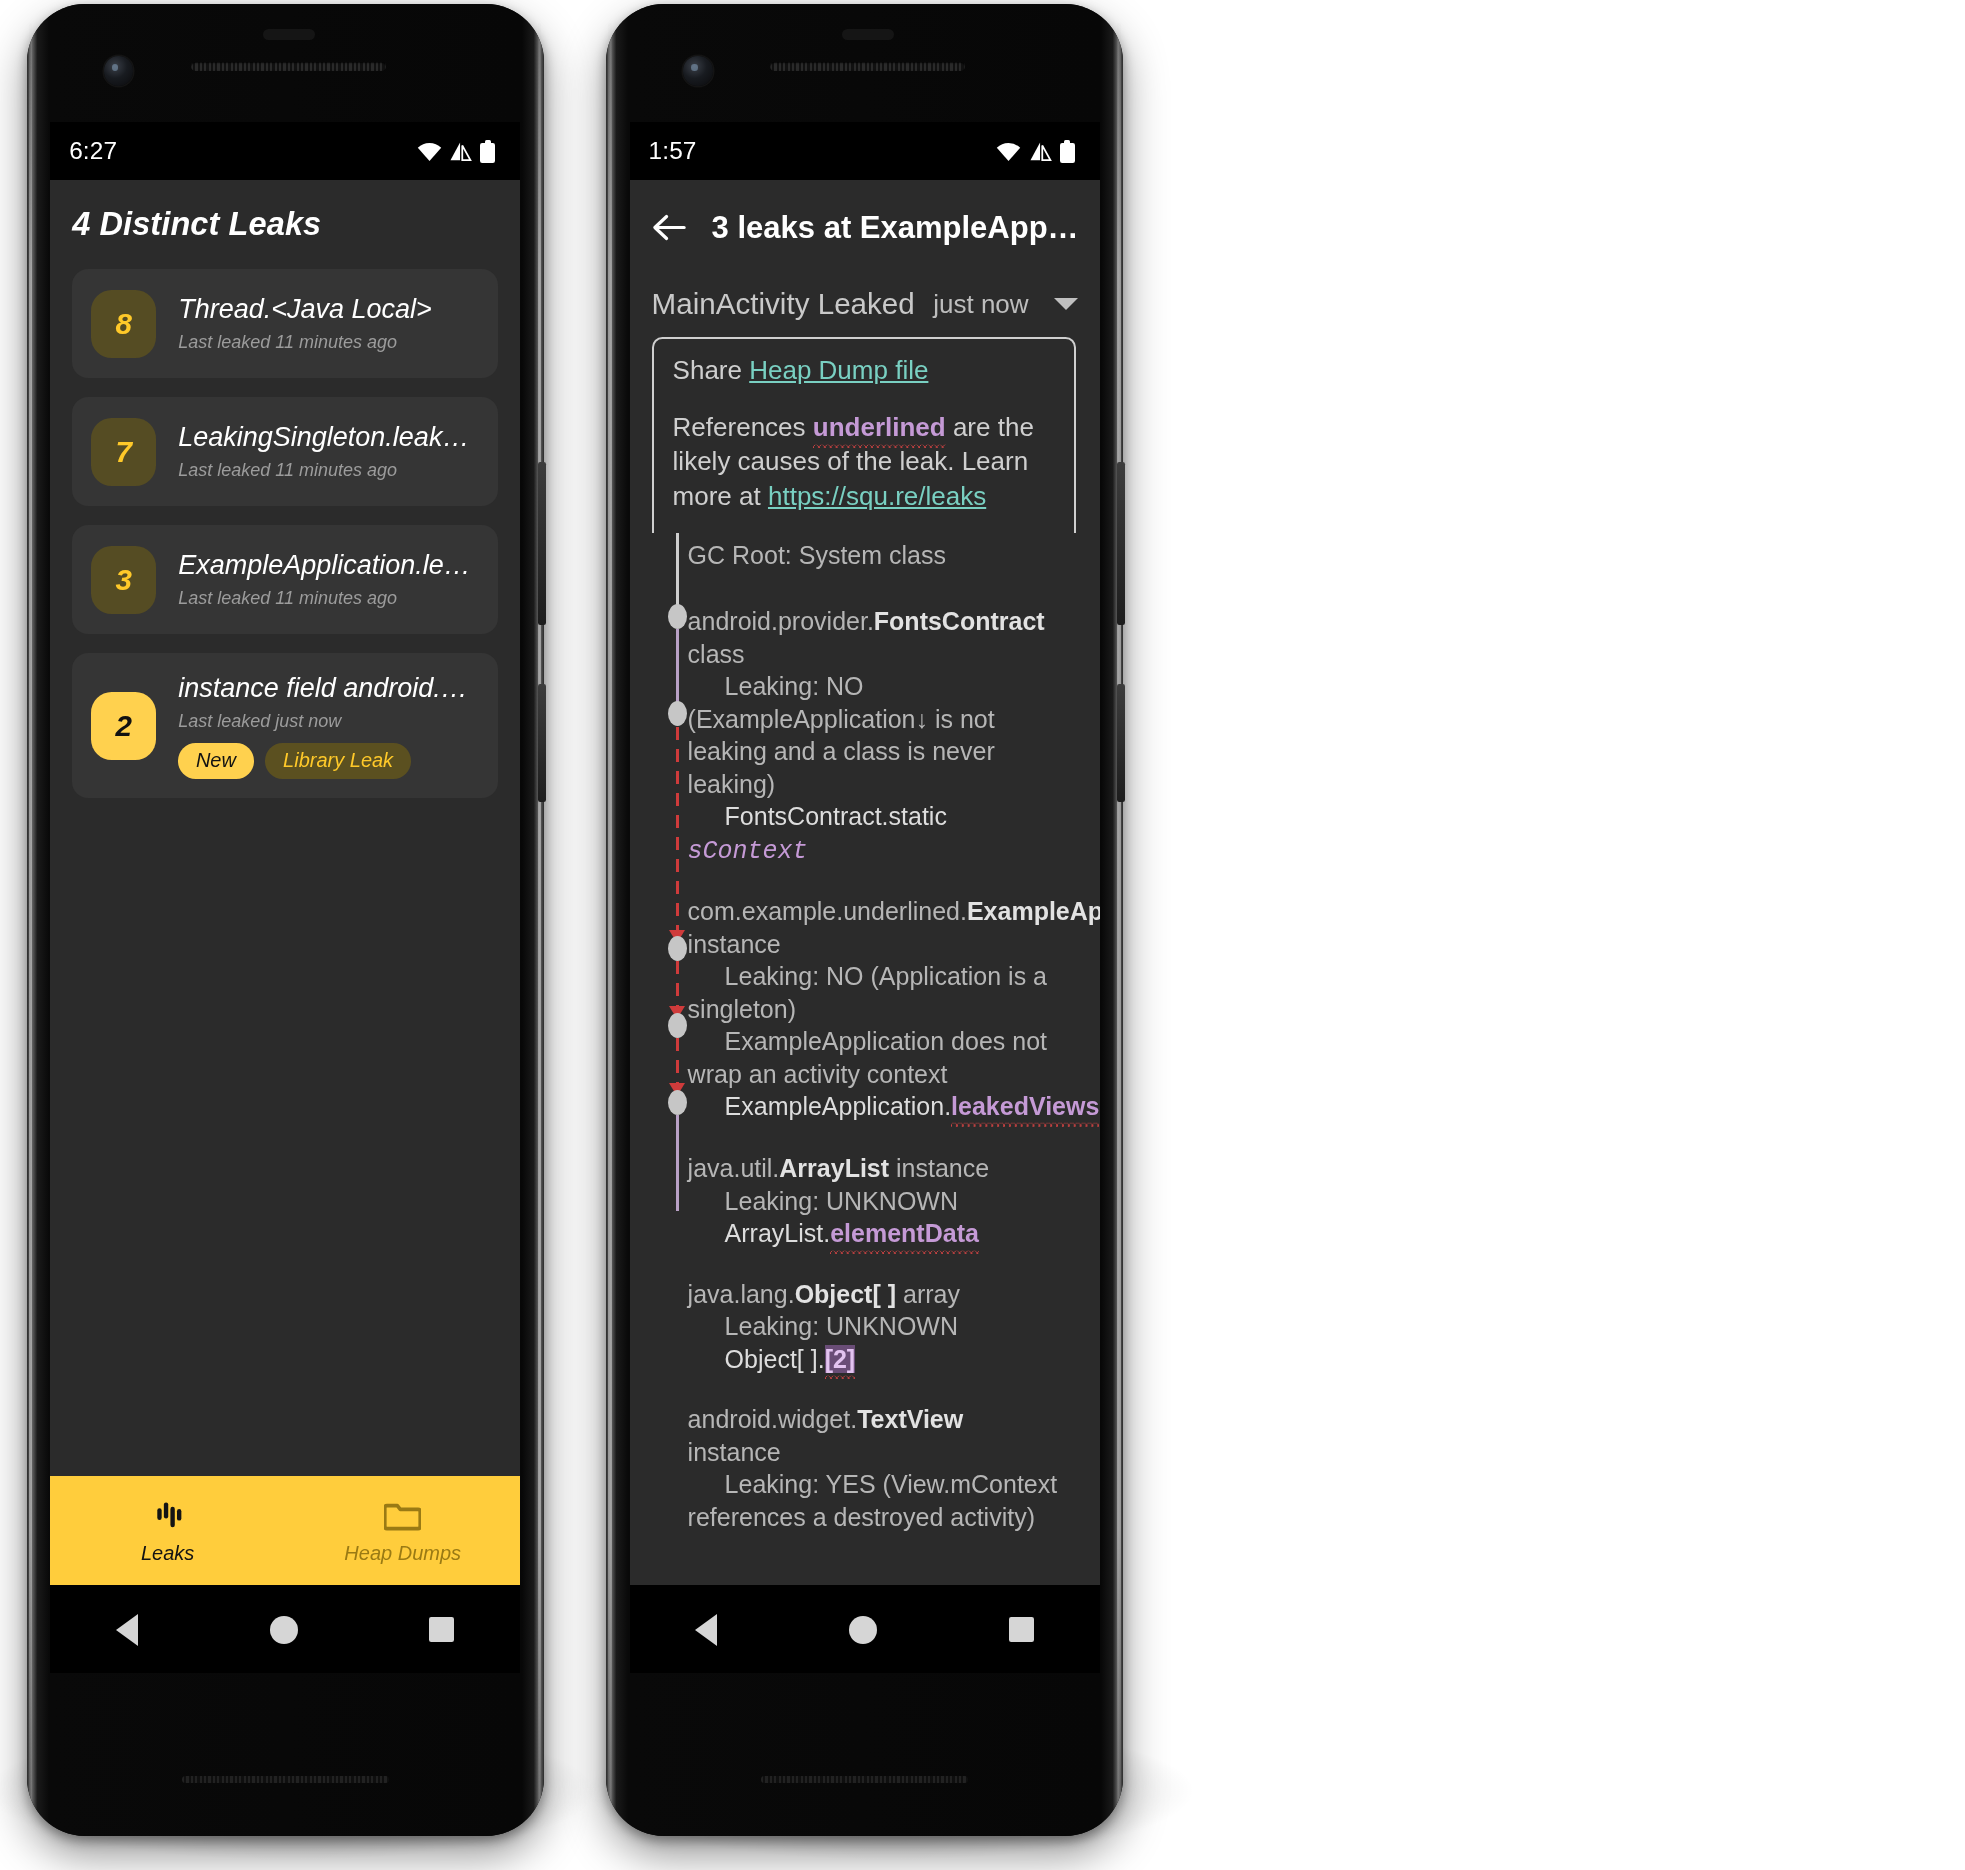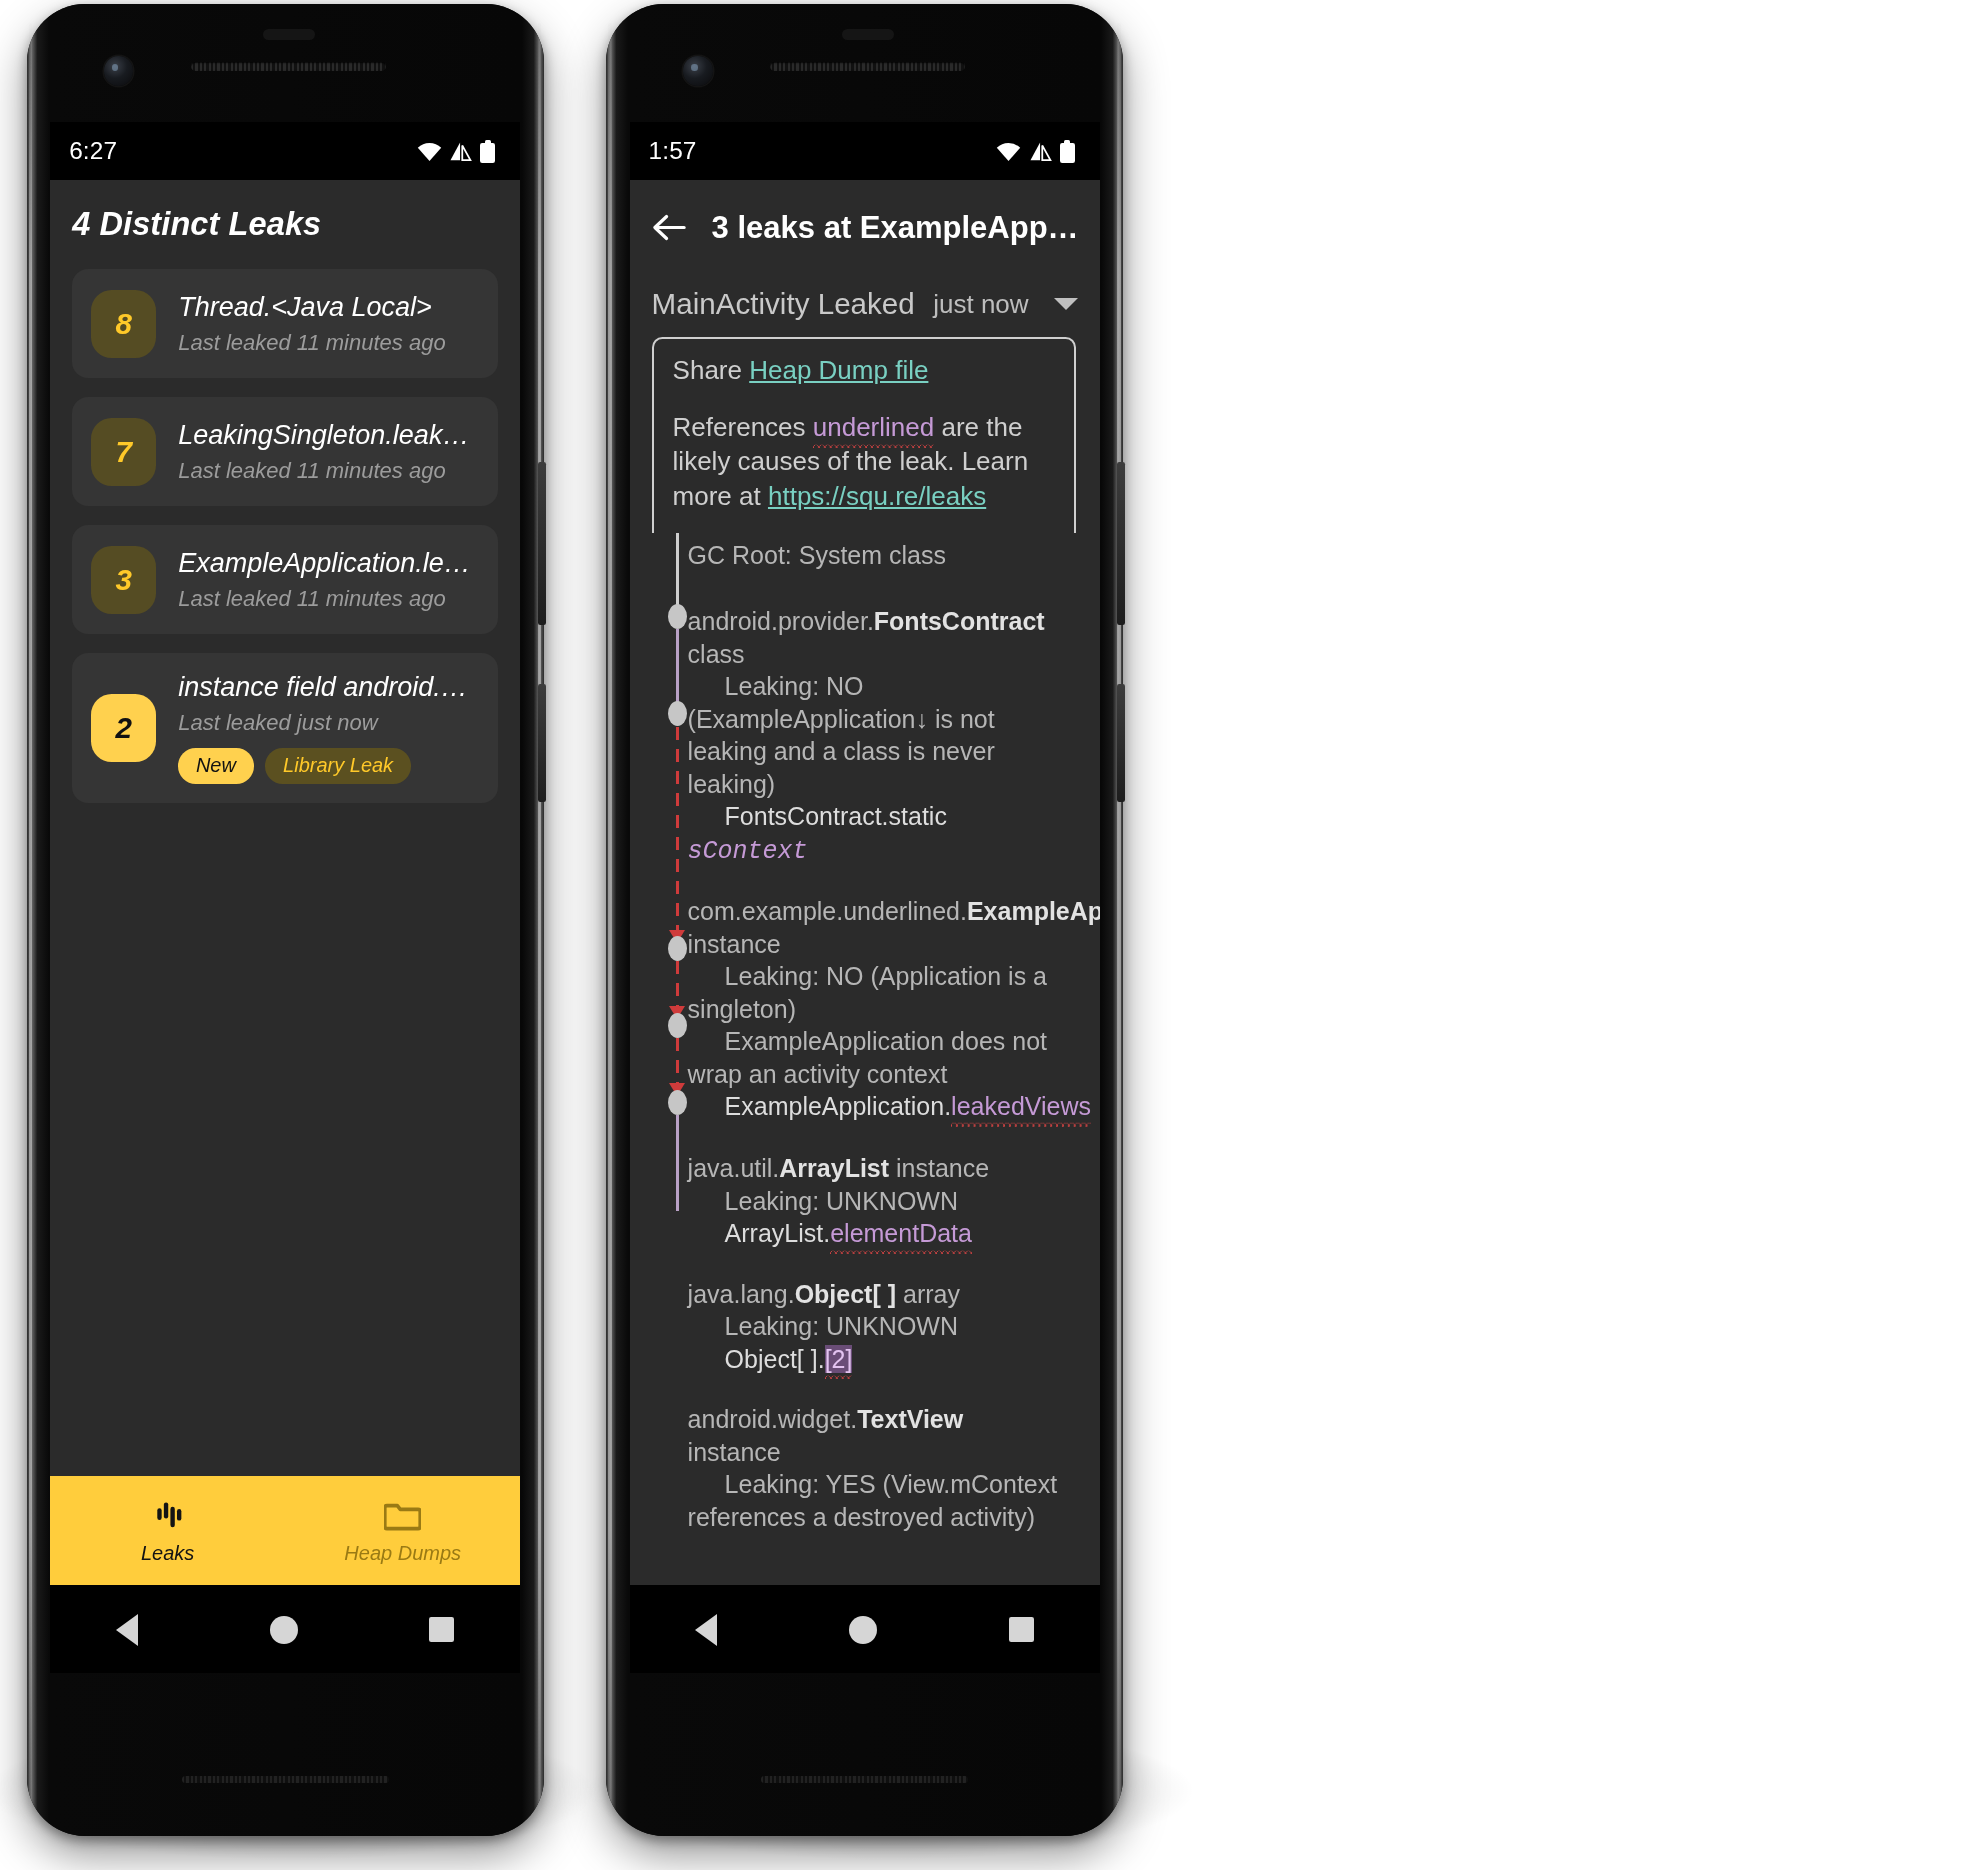--- a/index.html
+++ b/index.html
@@ -109,21 +109,21 @@
     margin-right: 22px;
   }
   .count-chip.dim { background: #554c23; color: #ffc929; }
   .count-chip.bright { background: #ffd14e; color: #111111; }
   .leak-text { min-width: 0; flex: 1 1 auto; }
   .leak-title {
     color: #ffffff; font-size: 27px; line-height: 1.16;
     white-space: nowrap; overflow: hidden; text-overflow: ellipsis;
   }
   .leak-sub {
-    color: #9c9c9c; font-size: 22px; margin-top: 6.6px;
+    color: #9c9c9c; font-size: 18px; margin-top: 6.6px;
     white-space: nowrap; overflow: hidden; text-overflow: ellipsis;
   }
   .badges { display: flex; gap: 11.8px; margin-top: 11.8px; }
   .badge {
     border-radius: 17.7px; padding: 5.9px 17.7px 7.4px; font-size: 20px; line-height: 1.12;
   }
   .badge.new { background: #ffd14e; color: #121212; }
   .badge.library { background: #5b5020; color: #ffc929; }
 
   .bottomnav {
@@ -169,21 +169,21 @@
     margin-left: 22px;
     margin-right: 23.6px;
     padding: 13.3px 19px 19px 19px;
     border-bottom: none;
     border-bottom-left-radius: 0; border-bottom-right-radius: 0;
   }
   .info-line { color: #cfcfcf; font-size: 26px; line-height: 1.34; }
   .info-line + .info-line { margin-top: 22px; }
   a.lnk { color: #79d0c2; text-decoration: underline; }
   .und-purple { color: #c59ad6; text-decoration: none; position: relative; }
-  .squig { position: relative; }
+  .squig { position: relative; font-weight: bold; }
   .squig::after {
     content: ""; position: absolute; left: 0; right: 0; bottom: -6.6px; height: 5.2px;
     background-image: radial-gradient(circle at 3px 4.4px, transparent 2.2px, #d64343 2.5px, transparent 3.1px);
     background-size: 5.9px 5.9px; background-repeat: repeat-x;
   }
 
   .node { position: relative; padding-left: 58px; padding-right: 38px; }
   .node-text { color: #b6b6b6; font-size: 25px; line-height: 1.30; }
   .node-text .b { color: #e2e2e2; font-weight: bold; }
   .node-text .ind { display: block; text-indent: 37px; }

